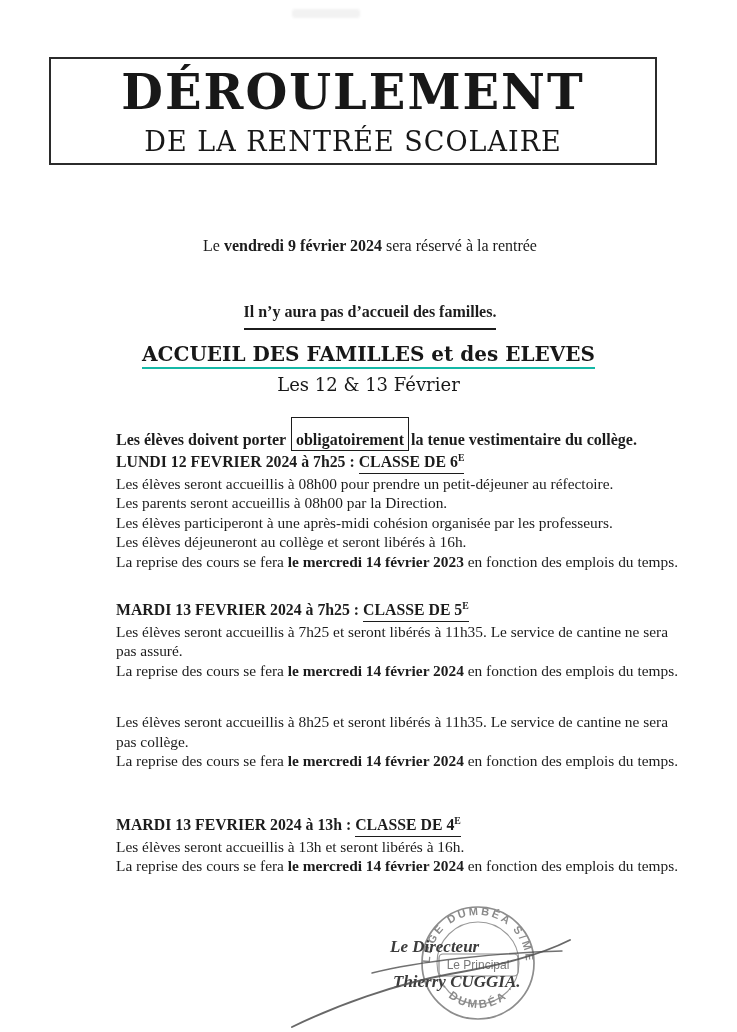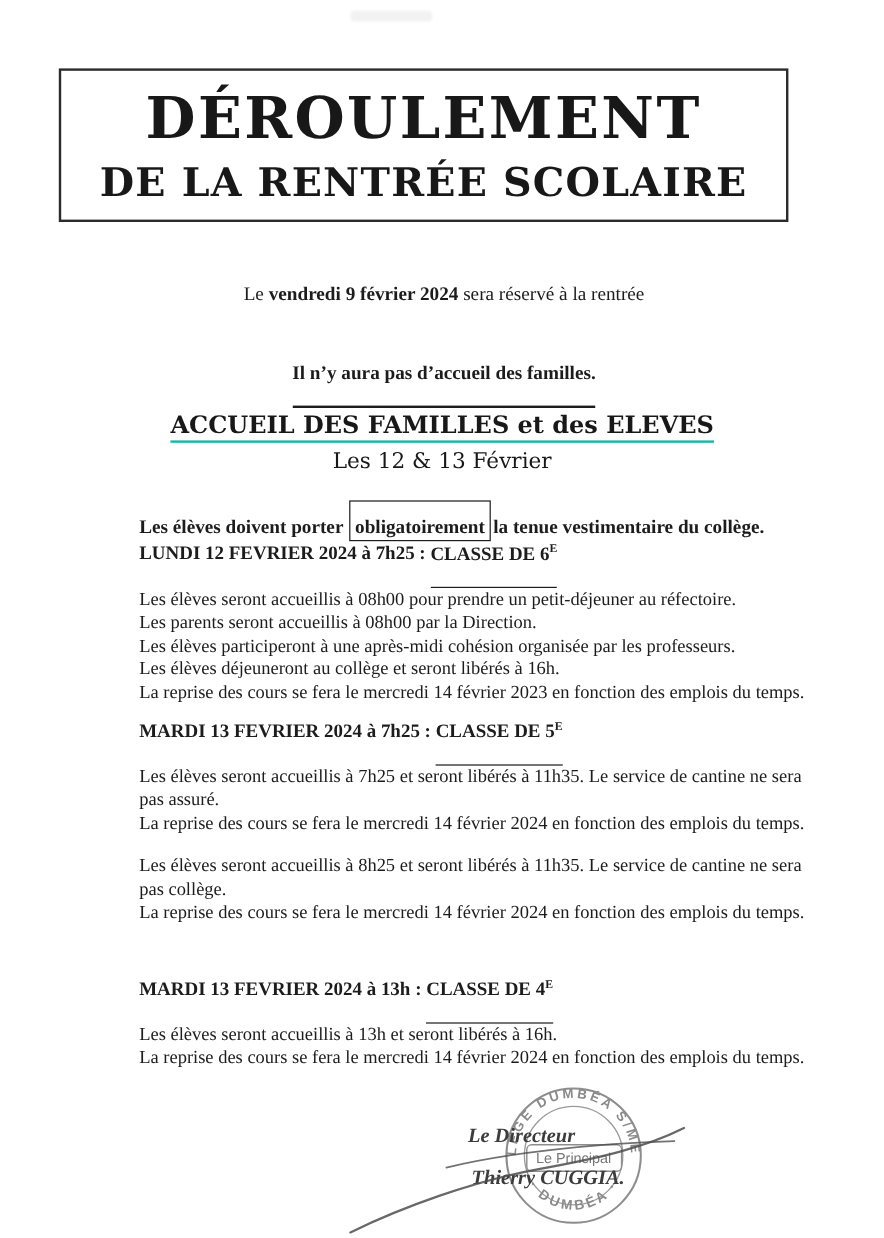--- a/index.html
+++ b/index.html
@@ -11,42 +11,42 @@
     font-family: "Liberation Serif", serif;
     color: #1f1f1f;
     overflow: hidden;
   }
   .scan-artifact {
     position:absolute; left:292px; top:9px; width:68px; height:9px;
     background: rgba(40,40,40,0.06); filter: blur(1px); border-radius:3px;
   }
   
   .title-box {
-    position:absolute; left:49px; top:57px; width:608px; height:128px;
+    position:absolute; left:49px; top:57px; width:608px; height:108px;
     border: 2px solid #2b2b2b; box-sizing: border-box;
     display:flex; flex-direction:column; align-items:center; justify-content:center;
     gap: 12px;
   }
   .title-main {
     font-family: "DejaVu Serif", serif; font-weight: bold;
     font-size: 48px; letter-spacing: 2px; line-height: 1; color:#181818;
   }
   .title-sub {
-    font-family: "DejaVu Serif", serif; font-weight: bold;
-    font-size: 33px; letter-spacing: 1px; line-height: 1; color:#181818;
+    font-family: "DejaVu Serif", serif; font-weight: normal;
+    font-size: 27px; letter-spacing: 1px; line-height: 1; color:#181818;
   }
   
   .intro {
     position:absolute; left:50px; top:229px; width:640px;
     text-align:center; font-size:16px; line-height:33px; color:#1c1c1c;
   }
   .intro b { font-weight:bold; }
   .intro .no-families {
     font-weight:bold; display:inline-block;
-    border-bottom:2px solid #1c1c1c; padding-bottom:10px;
+    border-bottom:2px solid #1c1c1c; padding-bottom:0px;
   }
   
   .accueil { position:absolute; left:0; top:342px; width:737px; text-align:center; }
   .accueil-heading {
     font-family:"DejaVu Serif", serif; font-weight:bold; font-size:20px;
     display:inline-block; border-bottom:2px solid #14b8a6; padding-bottom:1px; color:#181818;
   }
   .accueil-sub {
     font-family:"DejaVu Serif", serif; font-weight:normal; font-size:18px;
     margin-top:5px; color:#181818;
@@ -60,25 +60,25 @@
     border:1.5px solid #1c1c1c; padding:13px 4px 1px 4px; margin-left:1px; margin-right:2px;
     display:inline-block; line-height:1.15;
   }
   
   .section {
     position:absolute; left:116px; width:576px;
     font-size:15.4px; line-height:19.6px; color:#1c1c1c;
   }
   .section .heading { font-weight:bold; font-size:15.8px; }
   .u-class {
-    display:inline-block; border-bottom:1.8px solid #1c1c1c; padding-bottom:18px; line-height:1.05;
+    display:inline-block; border-bottom:1.8px solid #1c1c1c; padding-bottom:2px; line-height:1.05;
   }
   .u-class sup { font-size:0.62em; }
   .s1 { top:452px; } .s2 { top:600px; } .s3 { top:712px; } .s4 { top:815px; }
-  .reprise b { font-weight:normal;text-align:right; }
+  .reprise b { font-weight:bold;text-align:right; }
   
   .stamp { position:absolute; left:280px; top:890px; width:300px; height:142px; }
 </style>
 </head>
 <body>
 
 <div class="page">
 
   <div class="scan-artifact"></div>
 

